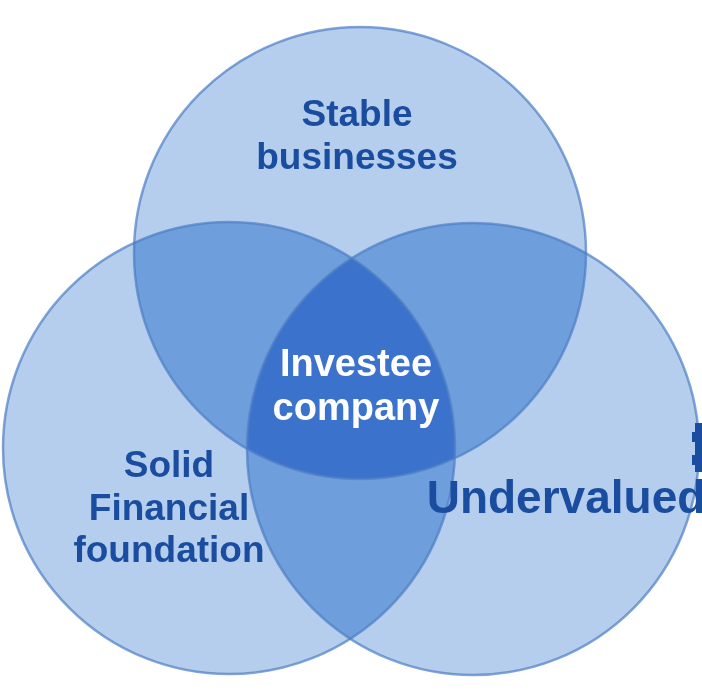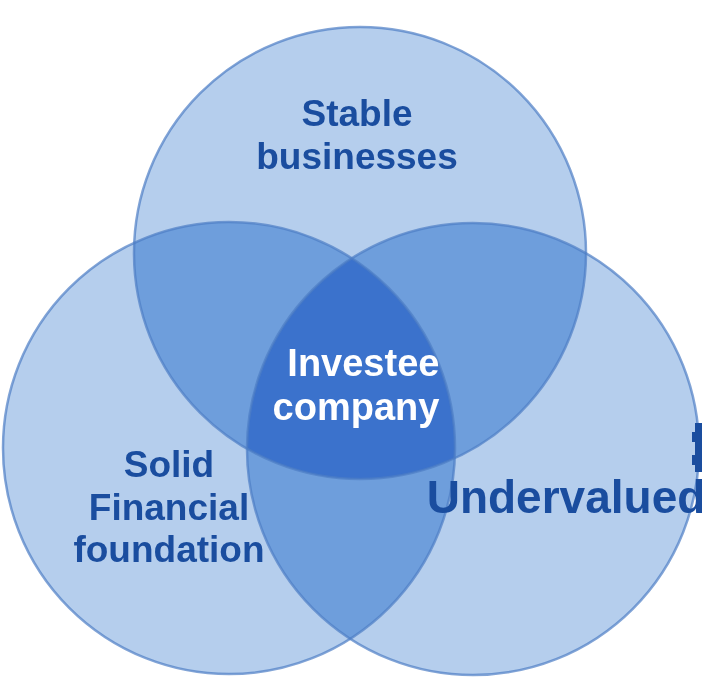--- a/index.html
+++ b/index.html
@@ -45,21 +45,20 @@
     left: 566px;
     top: 497px;
     font-size: 46px;
     white-space: nowrap;
   }
   .lbl-center {
     left: 356px;
     top: 386px;
     font-size: 38px;
     color: #ffffff;
-    text-align: right;
   }
   
   .glyph-fragment {
     position: absolute;
     left: 692px;
     top: 423px;
     width: 10px;
     height: 49px;
   }
   .glyph-fragment .bar {

